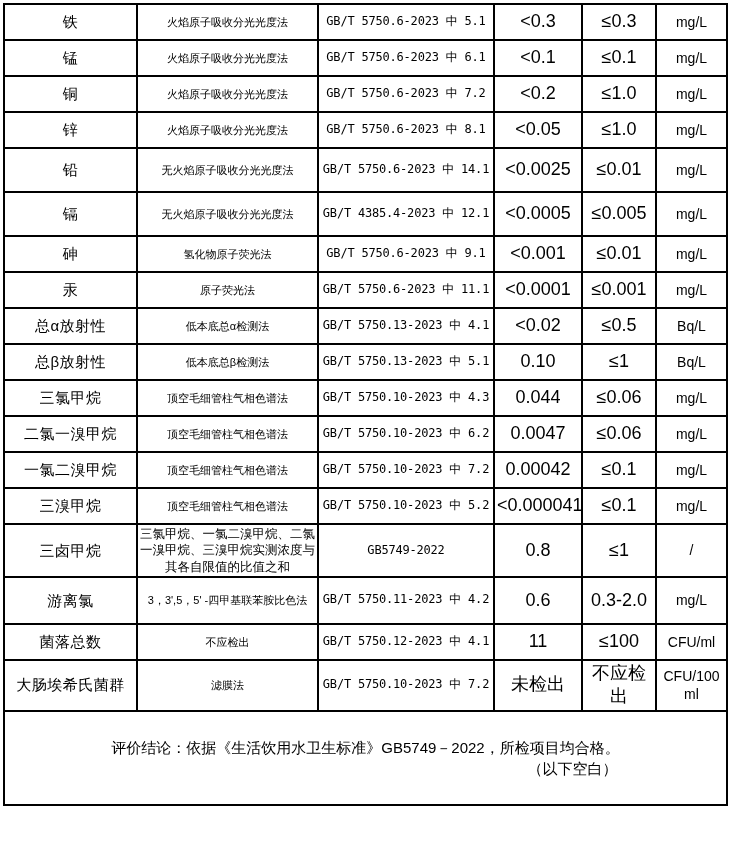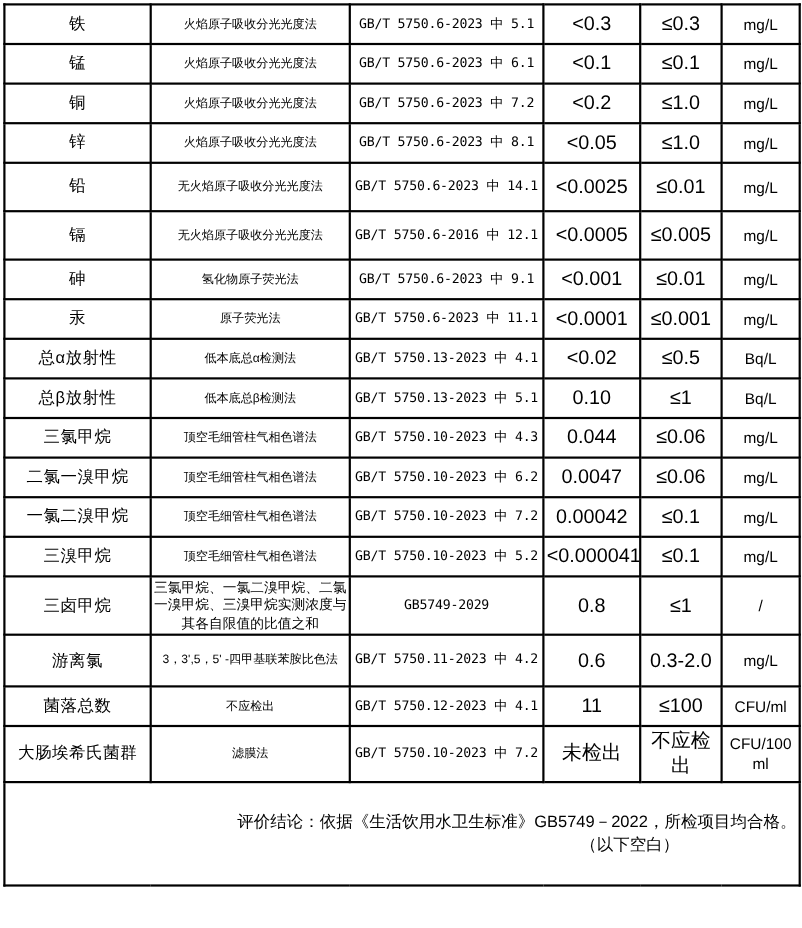--- a/index.html
+++ b/index.html
@@ -77,21 +77,20 @@
   }
   td.footer-cell {
     text-align: left;
     vertical-align: top;
     padding: 5px 6px;
     font-size: 15px;
   }
   .conclusion-line {
     white-space: nowrap;
     line-height: 21px;
-    text-align: right;
   }
   .blank-note-line {
     margin-left: 414px;
     line-height: 21px;
     white-space: nowrap;
   }
 </style>
 </head>
 <body>
 
@@ -142,21 +141,21 @@
     <td class="item-cell">铅</td>
     <td class="method-cell">无火焰原子吸收分光光度法</td>
     <td class="standard-cell">GB/T 5750.6-2023 中 14.1</td>
     <td class="result-cell">&lt;0.0025</td>
     <td class="limit-cell">≤0.01</td>
     <td class="unit-cell">mg/L</td>
   </tr>
       <tr>
     <td class="item-cell">镉</td>
     <td class="method-cell">无火焰原子吸收分光光度法</td>
-    <td class="standard-cell">GB/T 5750.6-2016 中 12.1</td>
+    <td class="standard-cell">GB/T 4385.4-2023 中 12.1</td>
     <td class="result-cell">&lt;0.0005</td>
     <td class="limit-cell">≤0.005</td>
     <td class="unit-cell">mg/L</td>
   </tr>
       <tr>
     <td class="item-cell">砷</td>
     <td class="method-cell">氢化物原子荧光法</td>
     <td class="standard-cell">GB/T 5750.6-2023 中 9.1</td>
     <td class="result-cell">&lt;0.001</td>
     <td class="limit-cell">≤0.01</td>
@@ -214,21 +213,21 @@
     <td class="item-cell">三溴甲烷</td>
     <td class="method-cell">顶空毛细管柱气相色谱法</td>
     <td class="standard-cell">GB/T 5750.10-2023 中 5.2</td>
     <td class="result-cell">&lt;0.000041</td>
     <td class="limit-cell">≤0.1</td>
     <td class="unit-cell">mg/L</td>
   </tr>
       <tr>
     <td class="item-cell">三卤甲烷</td>
     <td class="method-cell method-small">三氯甲烷、一氯二溴甲烷、二氯一溴甲烷、三溴甲烷实测浓度与其各自限值的比值之和</td>
-    <td class="standard-cell">GB5749-2029</td>
+    <td class="standard-cell">GB5749-2022</td>
     <td class="result-cell">0.8</td>
     <td class="limit-cell">≤1</td>
     <td class="unit-cell">/</td>
   </tr>
       <tr>
     <td class="item-cell">游离氯</td>
     <td class="method-cell">3，3',5，5' -四甲基联苯胺比色法</td>
     <td class="standard-cell">GB/T 5750.11-2023 中 4.2</td>
     <td class="result-cell">0.6</td>
     <td class="limit-cell">0.3-2.0</td>

